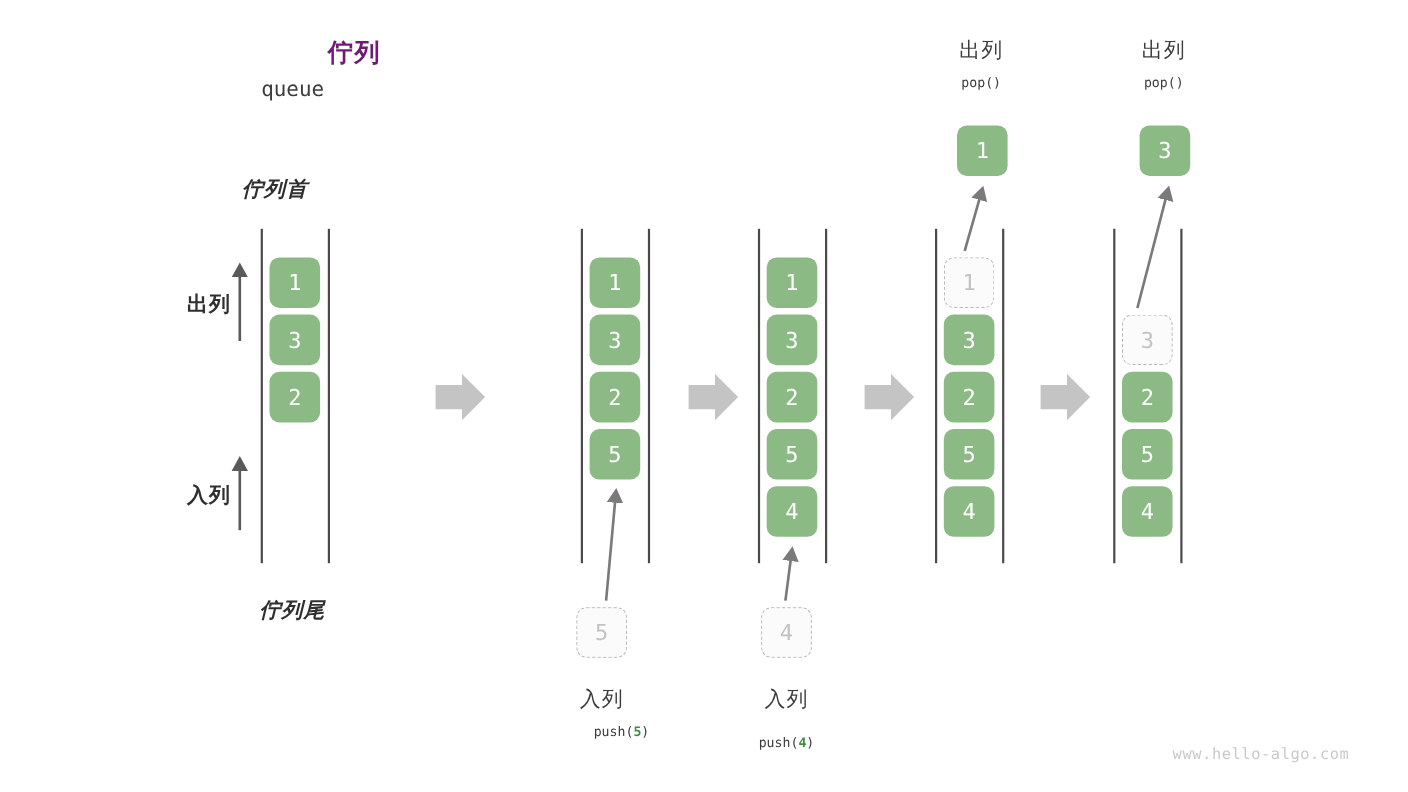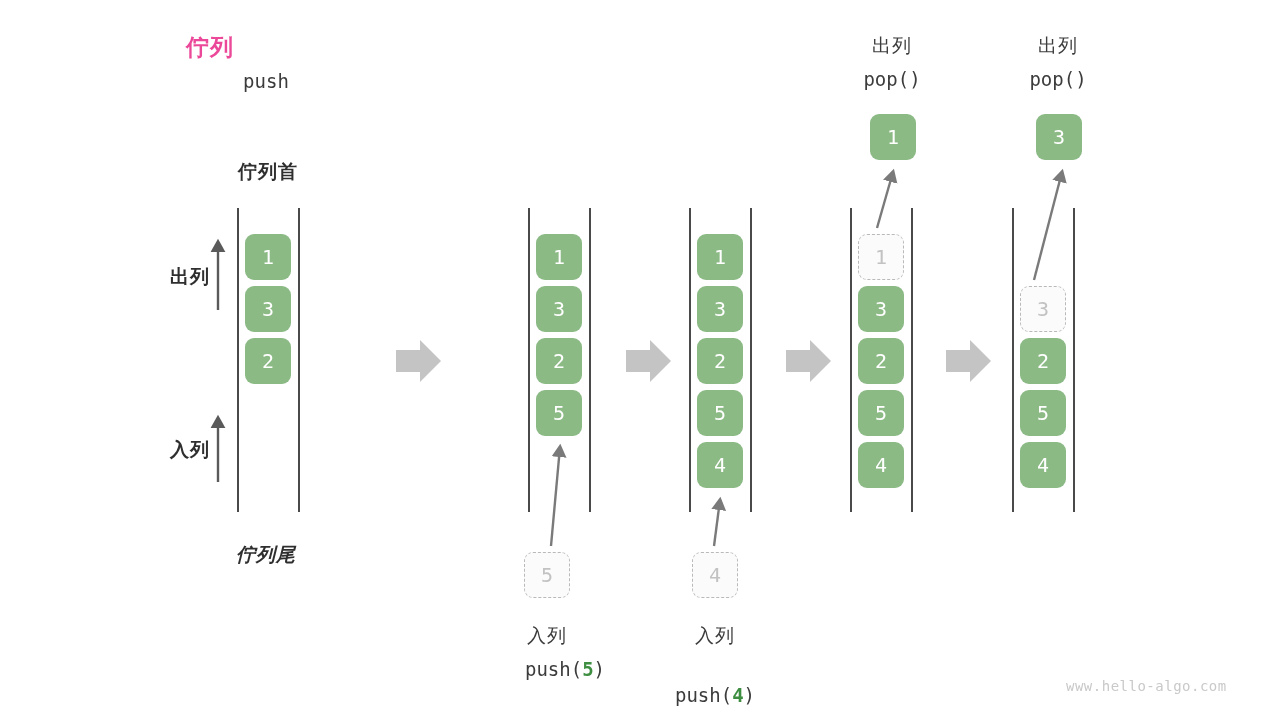--- a/index.html
+++ b/index.html
@@ -20,22 +20,22 @@
     left: 0; top: 0;
     width: 1280px;
     height: 720px;
   }
   .abs { position: absolute; }
 
   
   .title-cn {
     font-size: 23px;
     font-weight: bold;
-    color: #ec4899;
-    text-align: left;
+    color: #701a75;
+    text-align: right;
     letter-spacing: 1px;
   }
   .title-en {
     font-family: "DejaVu Sans Mono", "Liberation Mono", monospace;
     font-size: 19px;
     color: #3c3c3c;
     text-align: center;
   }
   .label-bold {
     font-size: 19px;
@@ -45,21 +45,21 @@
     letter-spacing: 1px;
   }
   .op-cn {
     font-size: 19px;
     color: #3c3c3c;
     text-align: center;
     letter-spacing: 1px;
   }
   .op-code {
     font-family: "DejaVu Sans Mono", "Liberation Mono", monospace;
-    font-size: 19px;
+    font-size: 12px;
     color: #3c3c3c;
     text-align: center;
     white-space: pre;
   }
   .op-code .arg { color: #3e8e41; font-weight: bold; }
   .watermark {
     font-family: "DejaVu Sans Mono", "Liberation Mono", monospace;
     font-size: 14px;
     color: #c9c9c9;
     letter-spacing: 0.5px;
@@ -102,23 +102,23 @@
     height: 720px;
     pointer-events: none;
   }
 </style>
 </head>
 <body>
 
 <div id="stage">
 
   <div class="abs title-cn" style="left:186px; top:32px; width:160px;">佇列</div>
-  <div class="abs title-en" style="left:186px; top:70px; width:160px;">push</div>
-
-  <div class="abs label-bold" style="left:188px; top:159px; width:160px;">佇列首</div>
+  <div class="abs title-en" style="left:186px; top:70px; width:160px;">queue</div>
+
+  <div class="abs label-bold" style="left:170px; top:159px; width:160px;font-style:italic;">佇列首</div>
   <div class="abs label-bold" style="left:186px; top:542px; width:160px;font-style:italic;">佇列尾</div>
 
   <div class="abs label-bold" style="left:140px; top:264px; width:70px; text-align:right;">出列</div>
   <div class="abs label-bold" style="left:140px; top:437px; width:70px; text-align:right;">入列</div>
 
   <div class="rail" style="left:237px; top:208px; height:304px;"></div>
   <div class="rail" style="left:298px; top:208px; height:304px;"></div>
 
   <div class="cell filled" style="left:245px; top:234px;">
       <span>1</span>
@@ -170,21 +170,21 @@
     </div>
   <div class="cell filled" style="left:697px; top:442px;">
       <span>4</span>
     </div>
 
   <div class="cell ghost" style="left:692px; top:552px;">
       <span>4</span>
     </div>
 
   <div class="abs op-cn" style="left:635px; top:623px; width:160px;">入列</div>
-  <div class="abs op-code" style="left:635px; top:684px; width:160px;text-align:center;"><span>push(</span><span class="arg">4</span><span>)</span></div>
+  <div class="abs op-code" style="left:635px; top:668px; width:160px;text-align:center;"><span>push(</span><span class="arg">4</span><span>)</span></div>
 
   <div class="rail" style="left:850px; top:208px; height:304px;"></div>
   <div class="rail" style="left:911px; top:208px; height:304px;"></div>
 
   <div class="cell ghost" style="left:858px; top:234px;">
       <span>1</span>
     </div>
   <div class="cell filled" style="left:858px; top:286px;">
       <span>3</span>
     </div>

